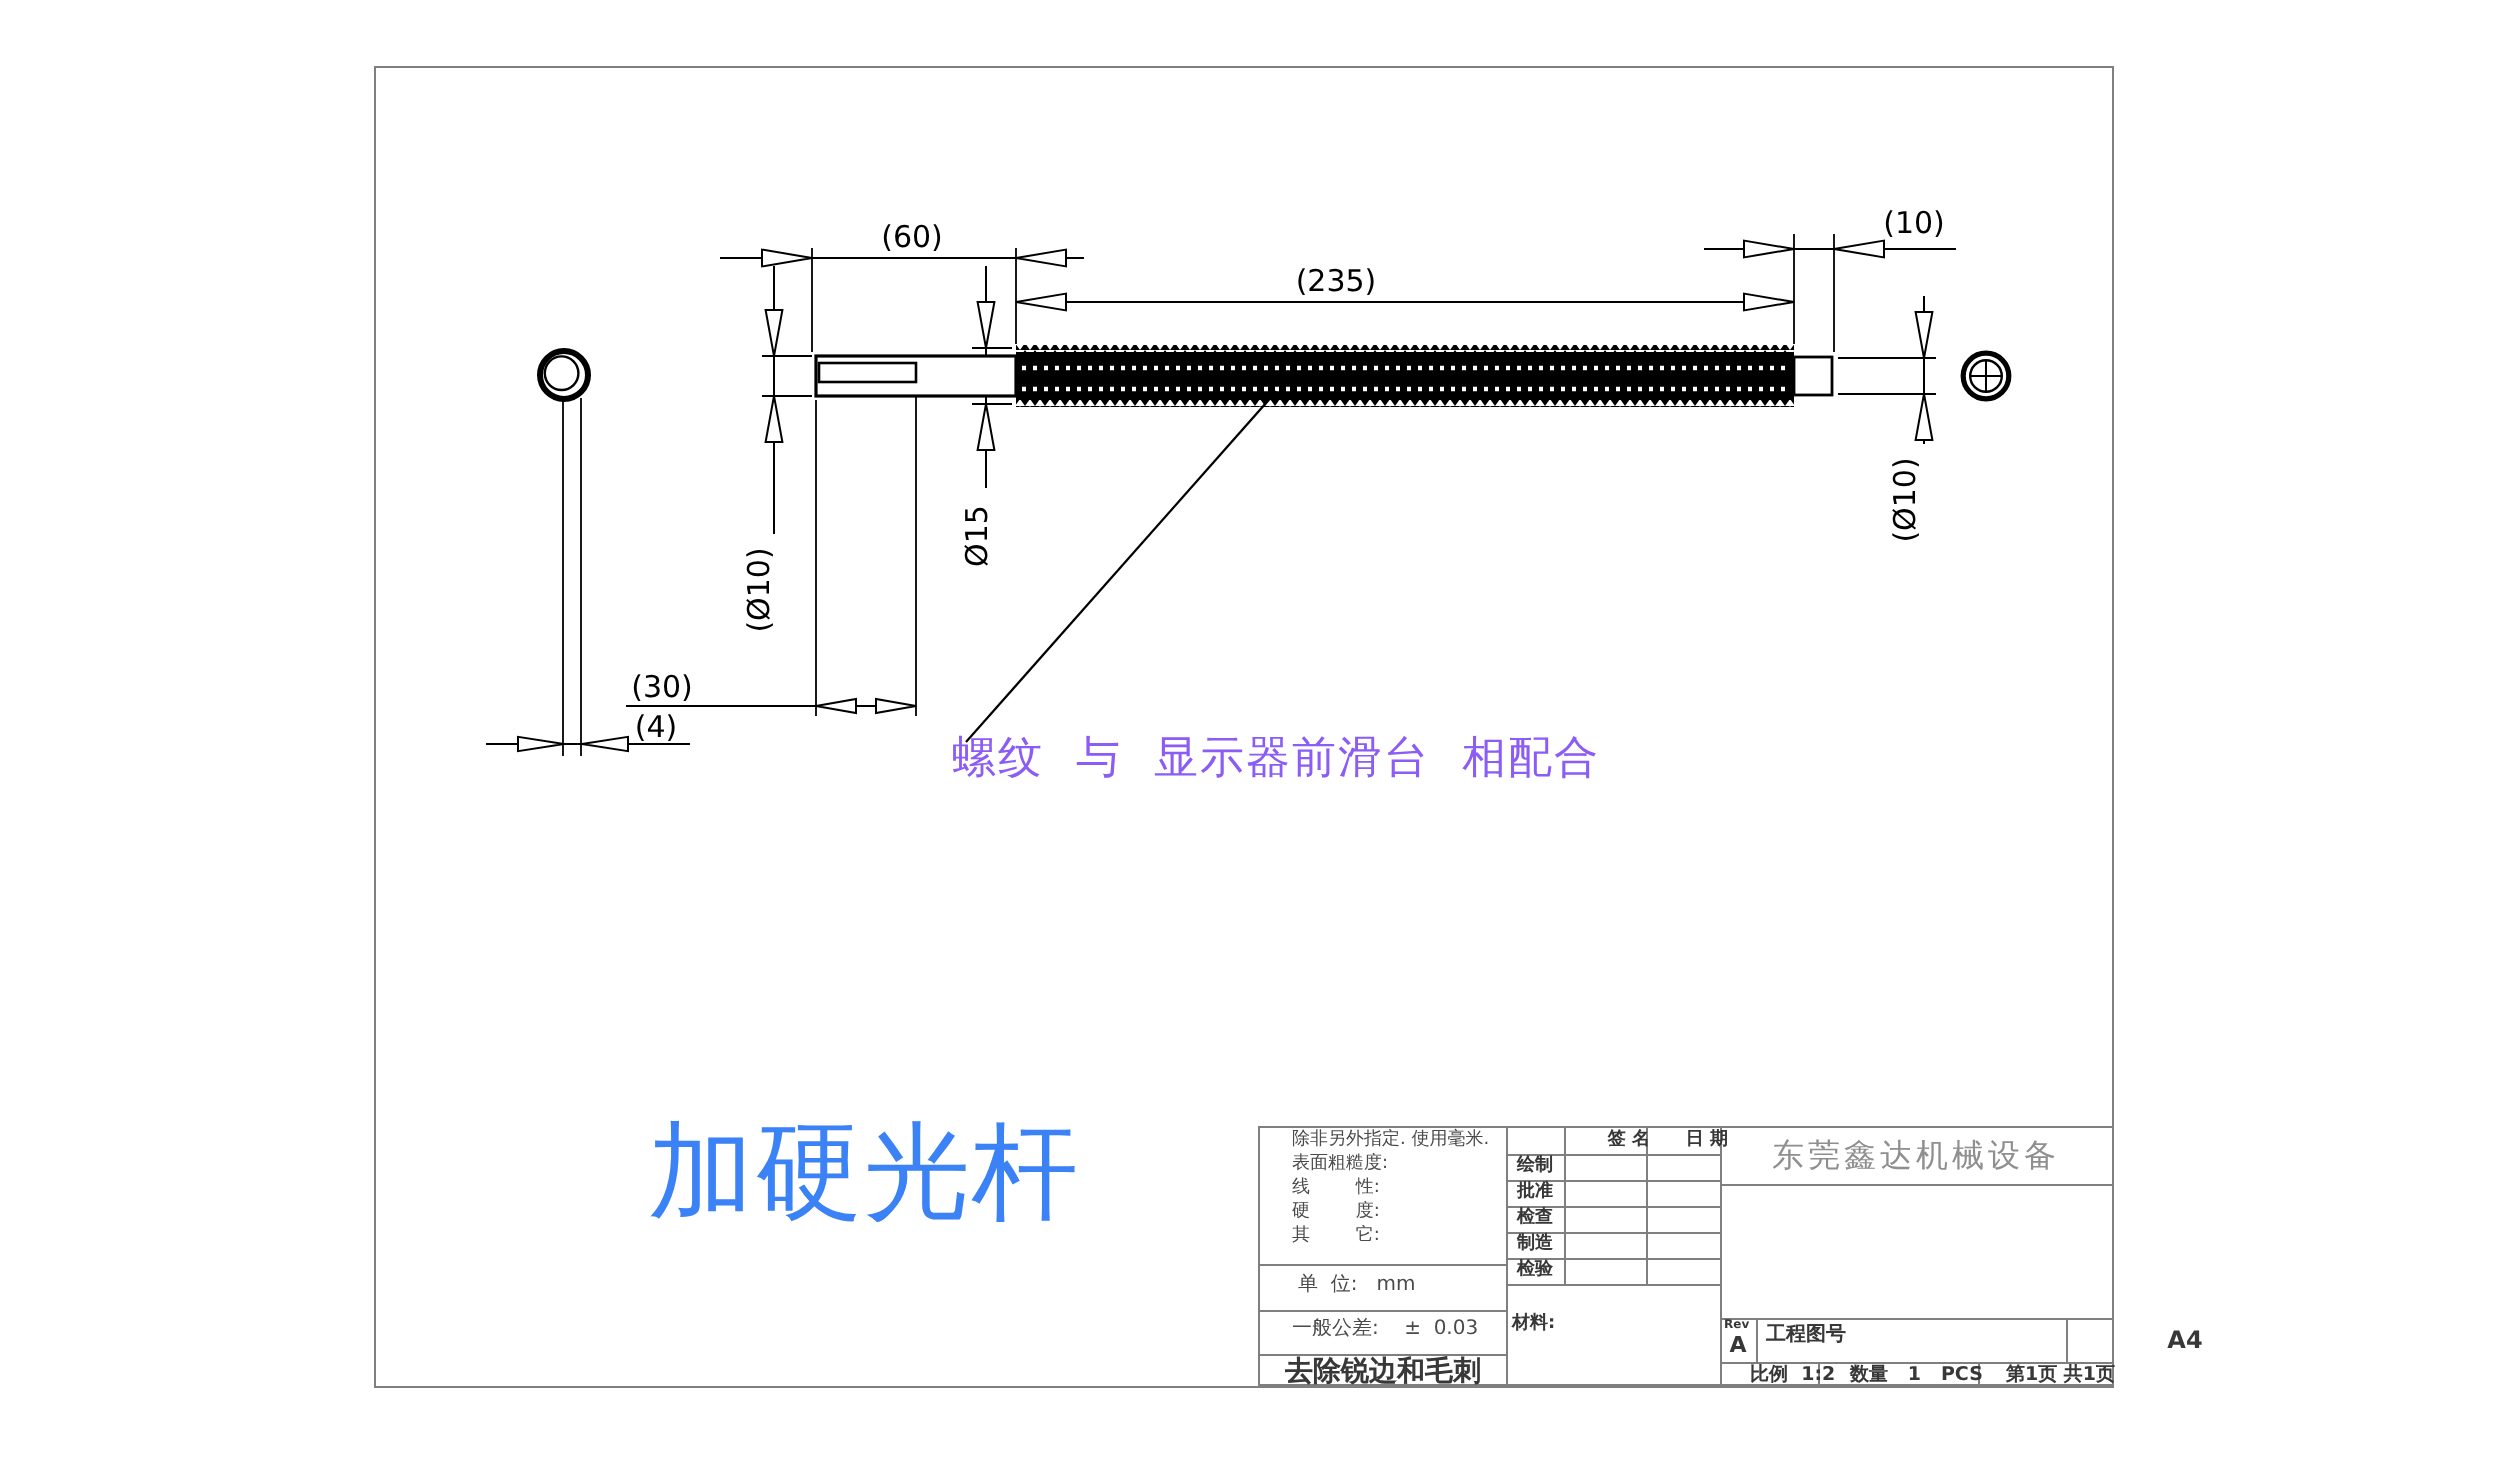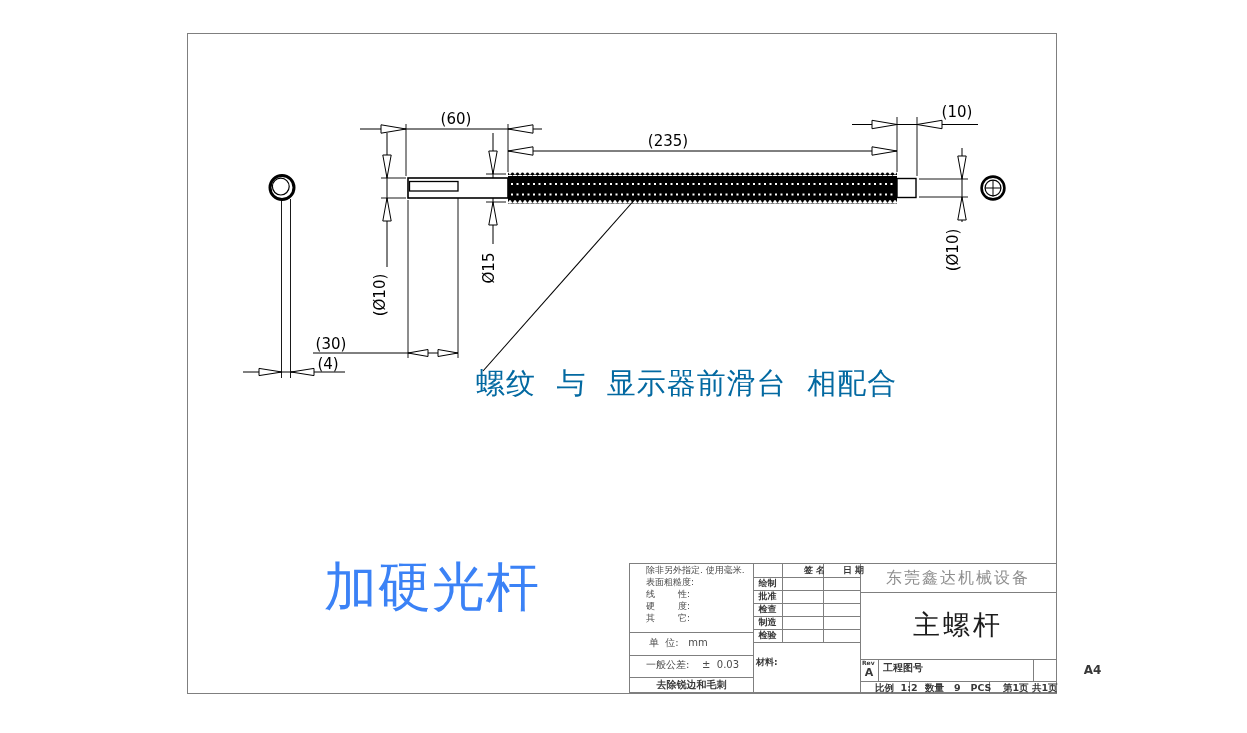--- a/index.html
+++ b/index.html
@@ -4,21 +4,21 @@
 <style>
   html,body{margin:0;padding:0;background:#fff;}
   #app{position:relative;width:1136px;height:733px;background:#ffffff;overflow:hidden;
        font-family:"DejaVu Sans", sans-serif;}
   .abs{position:absolute;}
   .sheet-border{left:187px;top:33px;width:868px;height:659px;border:1px solid #7f7f7f;}
   svg{position:absolute;left:0;top:0;}
   .dim{position:absolute;font-size:15px;color:#000;white-space:nowrap;
        transform:translate(-50%,-50%);line-height:1;}
   .dim.rot{transform:translate(-50%,-50%) rotate(-90deg);}
-  .note-text{position:absolute;font-family:"DejaVu Serif", serif;font-size:29px;color:#0369a1;
+  .note-text{position:absolute;font-family:"DejaVu Serif", serif;font-size:22px;color:#8b5cf6;
        letter-spacing:1px;white-space:pre;line-height:1;}
   .caption-text{position:absolute;font-family:"DejaVu Serif", serif;font-size:53px;color:#3b82f6;
        letter-spacing:1px;white-space:nowrap;line-height:1;}
   
   .tb{left:629px;top:563px;width:426px;height:128px;border:1px solid #7f7f7f;
       font-size:9px;color:#4a4a4a;}
   .tb .ln{position:absolute;background:#7f7f7f;}
   .tb .t{position:absolute;line-height:1.1;white-space:nowrap;}
   .pre{white-space:pre !important;padding-left:12px;}
   .ctr{text-align:center;}
@@ -154,35 +154,34 @@
     <div class="ln" style="left:279px;top:117px;width:1px;height:11px;"></div>
     <div class="ln" style="left:359px;top:117px;width:1px;height:11px;"></div>
 
     <div class="t pre" style="left:4px;top:2px;">除非另外指定. 使用毫米.</div>
     <div class="t pre" style="left:4px;top:14px;">表面粗糙度:</div>
     <div class="t pre" style="left:4px;top:26px;">线        性:</div>
     <div class="t pre" style="left:4px;top:38px;">硬        度:</div>
     <div class="t pre" style="left:4px;top:50px;">其        它:</div>
     <div class="t pre" style="left:7px;top:73px;font-size:10px;">单  位:   mm</div>
     <div class="t pre" style="left:4px;top:95px;font-size:10px;">一般公差:    ±  0.03</div>
-    <div class="t ctr bold" style="left:0;top:115px;width:123px;font-size:10px;">去除锐边和毛刺</div>
+    <div class="t ctr bold" style="left:0;top:115px;width:123px;font-size:14px;">去除锐边和毛刺</div>
 
     <div class="t ctr bold pre" style="left:152px;top:2px;width:41px;">签 名</div>
     <div class="t ctr bold pre" style="left:193px;top:2px;width:37px;">日 期</div>
     <div class="t ctr bold" style="left:123px;top:15px;width:29px;">绘制</div>
     <div class="t ctr bold" style="left:123px;top:28px;width:29px;">批准</div>
     <div class="t ctr bold" style="left:123px;top:41px;width:29px;">检查</div>
     <div class="t ctr bold" style="left:123px;top:54px;width:29px;">制造</div>
     <div class="t ctr bold" style="left:123px;top:67px;width:29px;">检验</div>
     <div class="t bold" style="left:126px;top:94px;">材料:</div>
 
     <div class="t ctr company" style="left:230px;top:5px;width:196px;">东莞鑫达机械设备</div>
-    <div class="t ctr part" style="left:230px;top:46px;width:196px;">主螺杆</div>
     <div class="t bold" style="left:232px;top:96px;font-size:6px;">Rev</div>
     <div class="t ctr bold" style="left:230px;top:103px;width:18px;font-size:11px;">A</div>
     <div class="t bold" style="left:253px;top:98px;font-size:10px;">工程图号</div>
     <div class="t ctr bold" style="left:403px;top:100px;width:23px;font-size:12px;padding-left:48px;">A4</div>
     <div class="t bold pre" style="left:233px;top:119px;font-size:9.5px;">比例  1:2</div>
-    <div class="t bold pre" style="left:283px;top:119px;font-size:9.5px;">数量   9   PCS</div>
+    <div class="t bold pre" style="left:283px;top:119px;font-size:9.5px;">数量   1   PCS</div>
     <div class="t bold pre" style="left:361px;top:119px;font-size:9.5px;">第1页 共1页</div>
   </div>
 
 </div>
 
 </body></html>

